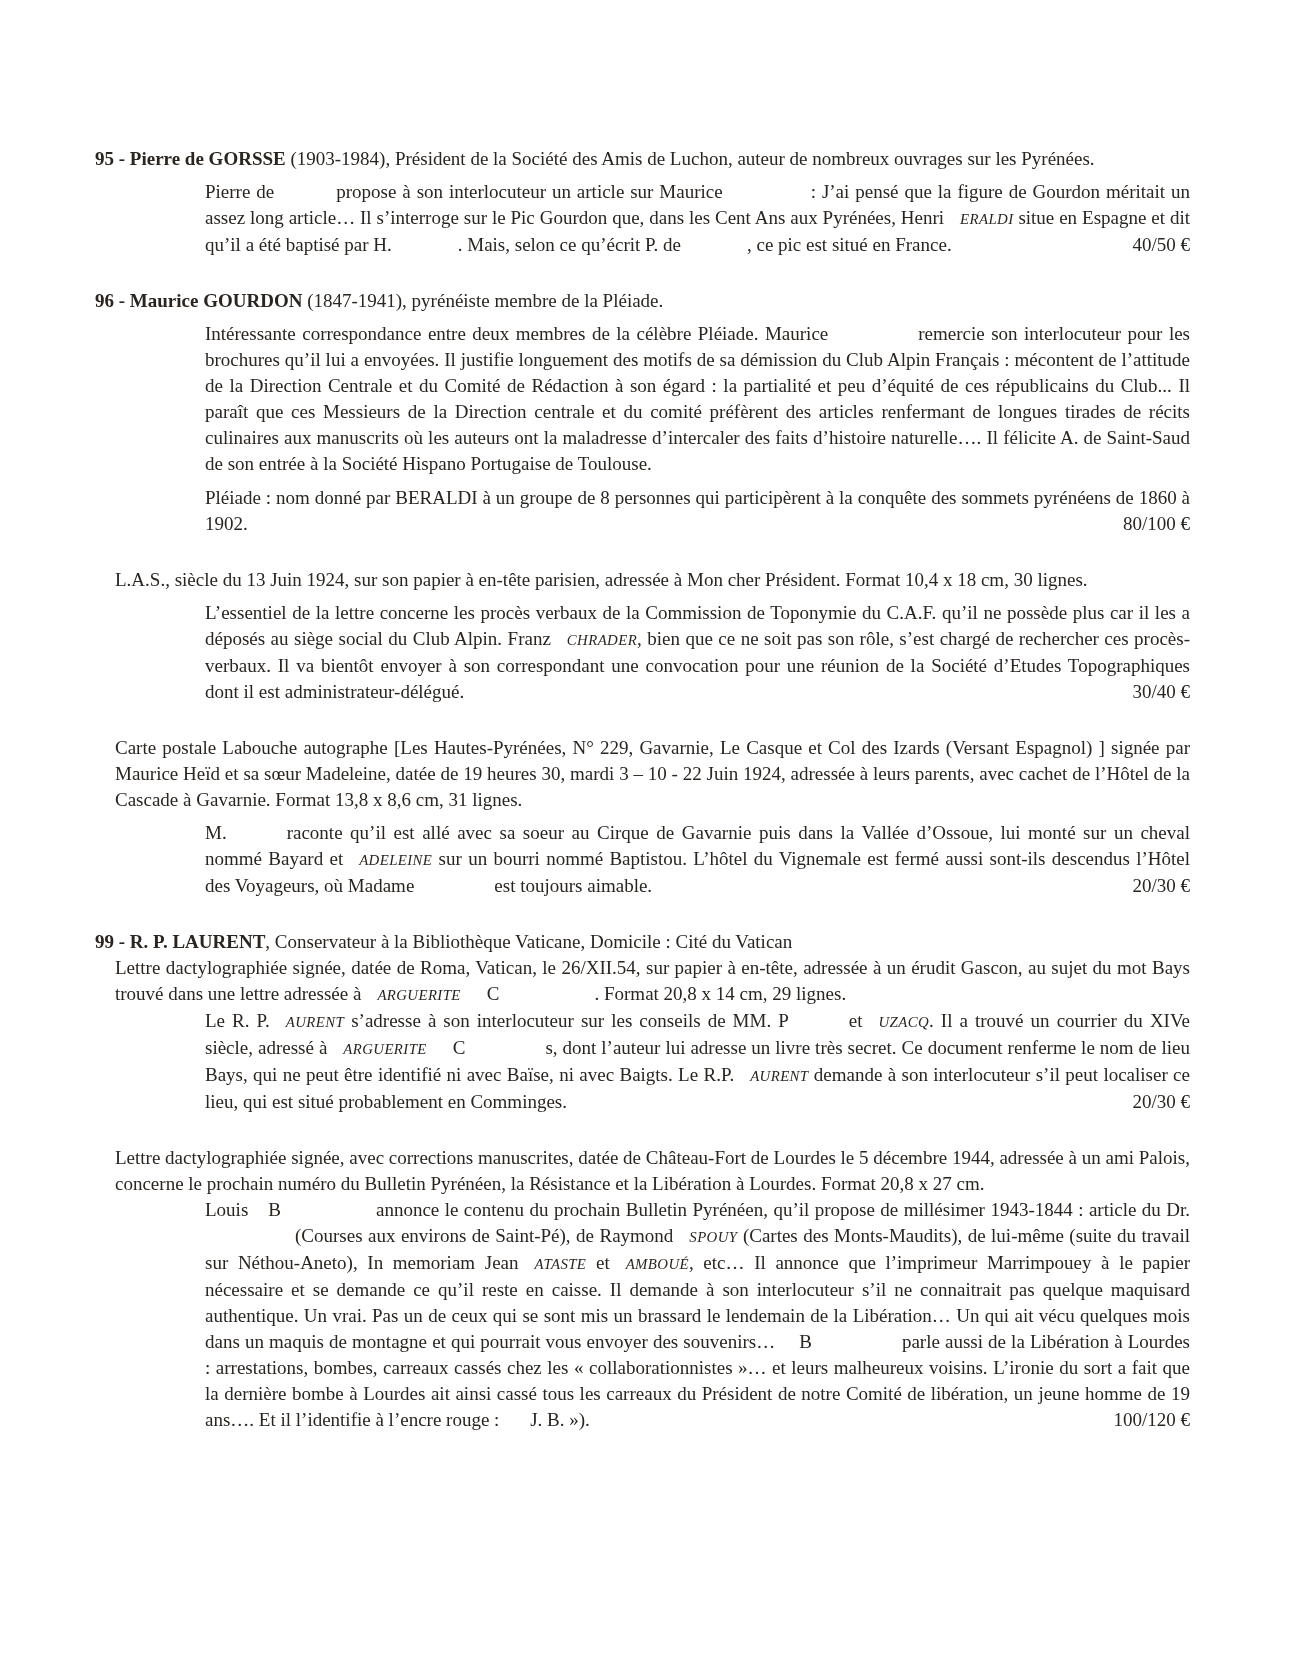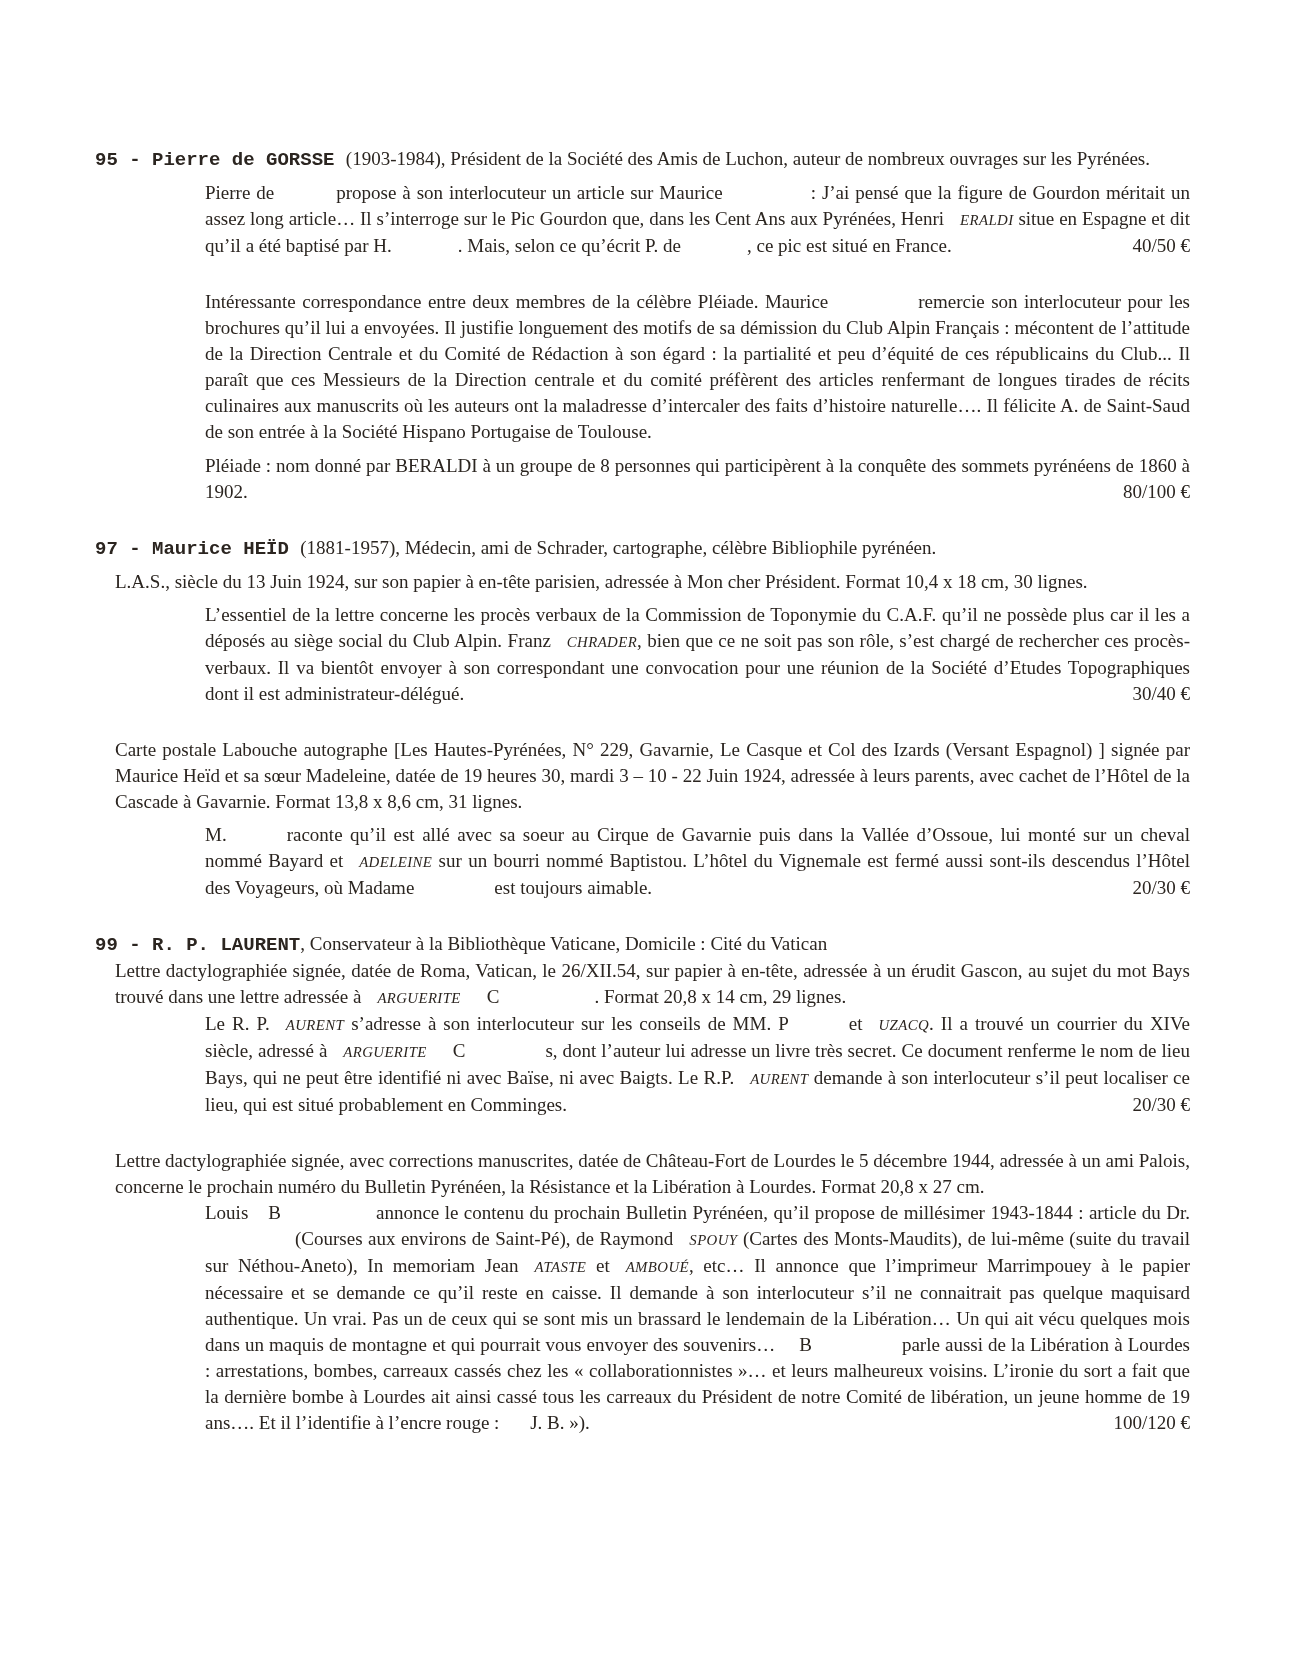--- a/index.html
+++ b/index.html
@@ -35,45 +35,45 @@
     padding-left: 20px;
     margin-bottom: 7px;
   }
   .comment {
     padding-left: 110px;
     margin-bottom: 8px;
   }
   .lot.tight .heading,
   .lot.tight .desc,
   .lot.tight .comment { margin-bottom: 0; }
-  .seg-b { font-weight: bold; font-family: Liberation Mono, monospace; }
+  .seg-b { font-weight: bold; }
   .seg-i { }
   .seg-sc { font-size: 0.78em; letter-spacing: 0.4px; font-style: italic; }
   .gap { display: inline-block; height: 1px; }
   .price {
     float: right;
     padding-left: 14px;
     white-space: nowrap;
   }
 </style>
 </head>
 <body>
 
 <div class="page">
   <div class="content">
       <div class="lot">
         <p class="heading"><span class="seg-b">95 - Pierre de GORSSE </span><span class="seg"> (1903-1984), Président de la </span><span class="seg-i">Société des Amis de Luchon</span><span class="seg">, auteur de nombreux ouvrages sur les Pyrénées.</span></p>
         <p class="comment"><span class="seg">Pierre de</span><span class="gap" style="width: 62px;"></span><span class="seg">propose à son interlocuteur un article sur Maurice</span><span class="gap" style="width: 88px;"></span><span class="seg">: </span><span class="seg-i">J’ai pensé que la figure de Gourdon méritait un assez long article…</span><span class="seg"> Il s’interroge sur le Pic Gourdon que, dans les </span><span class="seg-i">Cent Ans aux Pyrénées</span><span class="seg">, Henri</span><span class="gap" style="width: 16px;"></span><span class="seg-sc">ERALDI</span><span class="seg"> situe en Espagne et dit qu’il a été baptisé par H.</span><span class="gap" style="width: 66px;"></span><span class="seg">. Mais, selon ce qu’écrit P. de</span><span class="gap" style="width: 66px;"></span><span class="seg">, ce pic est situé en France.</span><span class="price">40/50 €</span></p>
       </div>
       <div class="lot">
+        <p class="heading"><span class="seg-b">96 - Maurice GOURDON </span><span class="seg"> (1847-1941), pyrénéiste membre de la Pléiade.</span></p>
         <p class="comment"><span class="seg">Intéressante correspondance entre deux membres de la célèbre Pléiade. Maurice</span><span class="gap" style="width: 90px;"></span><span class="seg">remercie son interlocuteur pour les brochures qu’il lui a envoyées. Il justifie longuement des motifs de sa démission du Club Alpin Français : mécontent de l’attitude de la Direction Centrale et du Comité de Rédaction à son égard : </span><span class="seg-i">la partialité et peu d’équité de ces républicains du Club... Il paraît que ces Messieurs de la Direction centrale et du comité préfèrent des articles renfermant de longues tirades de récits culinaires aux manuscrits où les auteurs ont la maladresse d’intercaler des faits d’histoire naturelle</span><span class="seg">…. Il félicite A. de Saint-Saud de </span><span class="seg-i">son entrée à la Société Hispano Portugaise de Toulouse.</span></p>
         <p class="comment"><span class="seg">Pléiade : nom donné par BERALDI à un groupe de 8 personnes qui participèrent à la conquête des sommets pyrénéens de 1860 à 1902.</span><span class="price">80/100 €</span></p>
       </div>
       <div class="lot">
-        <p class="heading"><span class="seg-b">97 - Maurice HEÏD </span><span class="seg">(1881-1957), Médecin, ami de Schrader, cartographe, célèbre Bibliophile pyrénéen.</span></p>
         <p class="desc"><span class="seg">L.A.S., siècle du </span><span class="seg-i">13 Juin 1924,</span><span class="seg"> sur son papier à en-tête parisien, adressée à </span><span class="seg-i">Mon cher Président</span><span class="seg">. Format 10,4 x 18 cm, 30 lignes.</span></p>
         <p class="comment"><span class="seg">L’essentiel de la lettre concerne les procès verbaux de la Commission de Toponymie du C.A.F. qu’il ne possède plus car il les a déposés au siège social du Club Alpin. Franz</span><span class="gap" style="width: 16px;"></span><span class="seg-sc">CHRADER</span><span class="seg">, bien que ce ne soit pas son rôle, s’est chargé de rechercher ces procès-verbaux. Il va bientôt envoyer à son correspondant une convocation pour une réunion de la Société d’Etudes Topographiques dont il est administrateur-délégué.</span><span class="price">30/40 €</span></p>
       </div>
       <div class="lot">
         <p class="desc"><span class="seg">Carte postale Labouche autographe [</span><span class="seg-i">Les Hautes-Pyrénées, N° 229, Gavarnie, Le Casque et Col des Izards (Versant Espagnol)</span><span class="seg"> ] signée par Maurice Heïd et sa sœur Madeleine, datée de </span><span class="seg-i">19 heures 30, mardi 3 – 10 - 22 Juin 1924,</span><span class="seg"> adressée à leurs parents, avec cachet de l’Hôtel de la Cascade à Gavarnie. Format 13,8 x 8,6 cm, 31 lignes.</span></p>
         <p class="comment"><span class="seg">M.</span><span class="gap" style="width: 60px;"></span><span class="seg">raconte qu’il est allé avec sa soeur au Cirque de Gavarnie puis dans la Vallée d’Ossoue, lui monté sur un cheval nommé Bayard et</span><span class="gap" style="width: 16px;"></span><span class="seg-sc">ADELEINE</span><span class="seg"> </span><span class="seg-i">sur un bourri nommé Baptistou</span><span class="seg">. L’hôtel du Vignemale est fermé aussi sont-ils descendus l’Hôtel des Voyageurs, où Madame</span><span class="gap" style="width: 80px;"></span><span class="seg-i">est toujours aimable</span><span class="seg">.</span><span class="price">20/30 €</span></p>
       </div>
       <div class="lot tight">
         <p class="heading"><span class="seg-b">99 - R. P. LAURENT</span><span class="seg">, Conservateur à la Bibliothèque Vaticane, Domicile : Cité du Vatican</span></p>
         <p class="desc"><span class="seg">Lettre dactylographiée signée, datée de </span><span class="seg-i">Roma</span><span class="seg">, </span><span class="seg-i">Vatican, le 26/XII.54</span><span class="seg">, sur papier à en-tête, adressée à un érudit Gascon, au sujet du mot </span><span class="seg-i">Bays</span><span class="seg"> trouvé dans une lettre adressée à</span><span class="gap" style="width: 16px;"></span><span class="seg-sc">ARGUERITE</span><span class="gap" style="width: 26px;"></span><span class="seg">C</span><span class="gap" style="width: 95px;"></span><span class="seg">. Format 20,8 x 14 cm, 29 lignes.</span></p>

